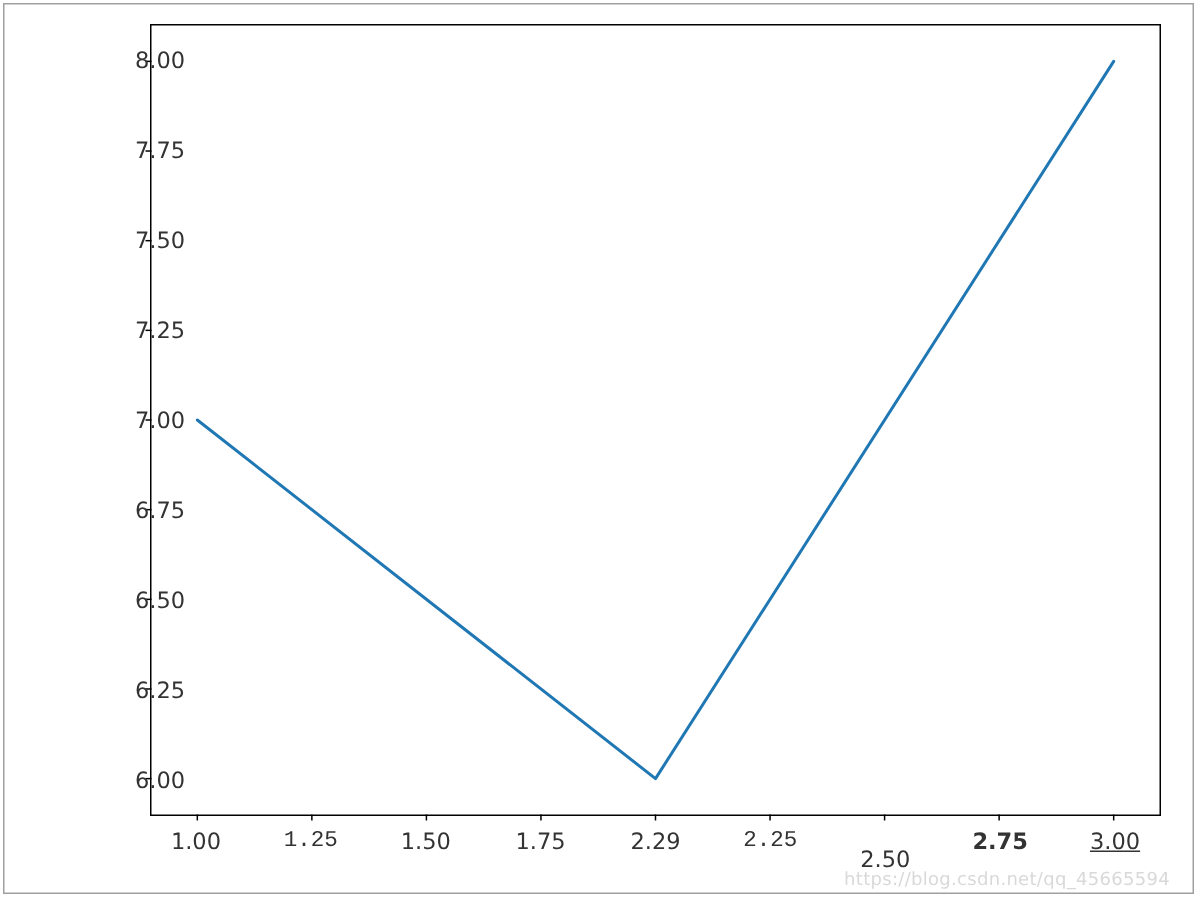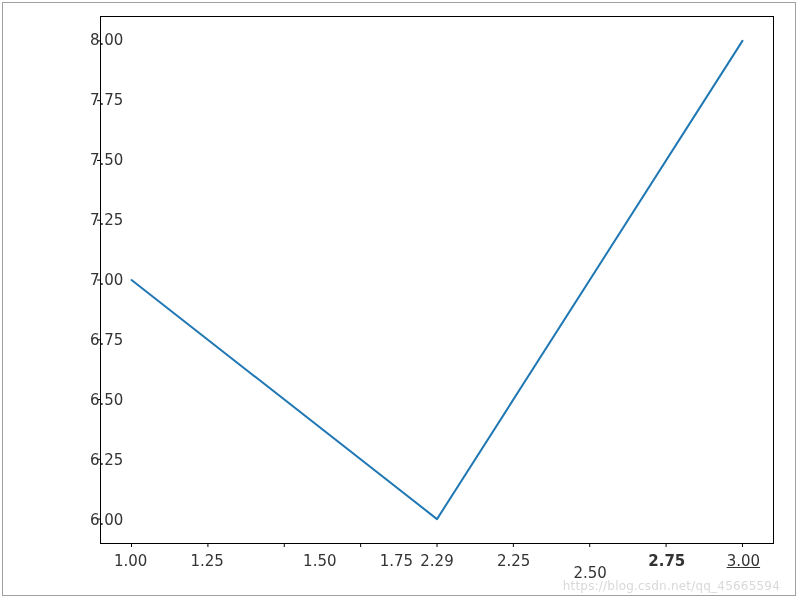--- a/index.html
+++ b/index.html
@@ -85,25 +85,25 @@
       <line x1="0" x2="-4" y1="264" y2="264" stroke="#000" stroke-width="1"></line>
       <line x1="0" x2="-4" y1="204" y2="204" stroke="#000" stroke-width="1"></line>
       <line x1="0" x2="-4" y1="144" y2="144" stroke="#000" stroke-width="1"></line>
       <line x1="0" x2="-4" y1="83.99999999999994" y2="83.99999999999994" stroke="#000" stroke-width="1"></line>
       <line x1="0" x2="-4" y1="23.999999999999943" y2="23.999999999999943" stroke="#000" stroke-width="1"></line>
     </svg>
 </div>
 
 <div id="xlabels" class="xlabels" style="position: absolute; left: 100px; top: 552px; width: 674px; height: 24px;">
     <span class="tick-label" style="left: 30.6364px;">1.00</span>
-    <span class="tick-label" style="left: 107.227px;">1.25</span>
-    <span class="tick-label" style="left: 183.818px; margin-left: 36px;">1.50</span>
-    <span class="tick-label" style="left: 260.409px; margin-left: 36px;">1.75</span>
+    <span class="tick-label" style="left: 107.227px; font-family: Liberation Mono, monospace;">1.25</span>
+    <span class="tick-label" style="left: 183.818px;">1.50</span>
+    <span class="tick-label" style="left: 260.409px;">1.75</span>
     <span class="tick-label" style="left: 337px;">2.29</span>
-    <span class="tick-label" style="left: 413.591px;">2.25</span>
+    <span class="tick-label" style="left: 413.591px; font-family: Liberation Mono, monospace;">2.25</span>
     <span class="tick-label" style="left: 490.182px; margin-top: 12px;">2.50</span>
     <span class="tick-label" style="left: 566.773px; font-weight: bold;">2.75</span>
     <span class="tick-label" style="left: 643.364px; text-decoration: underline;">3.00</span>
   </div>
 <div id="ylabels" class="ylabels" style="position: absolute; left: 0px; top: 16px; width: 90px; height: 528px;">
     <span class="tick-label" style="top: 504px; left: 90px;">6.00</span>
     <span class="tick-label" style="top: 444px; left: 90px;">6.25</span>
     <span class="tick-label" style="top: 384px; left: 90px;">6.50</span>
     <span class="tick-label" style="top: 324px; left: 90px;">6.75</span>
     <span class="tick-label" style="top: 264px; left: 90px;">7.00</span>

